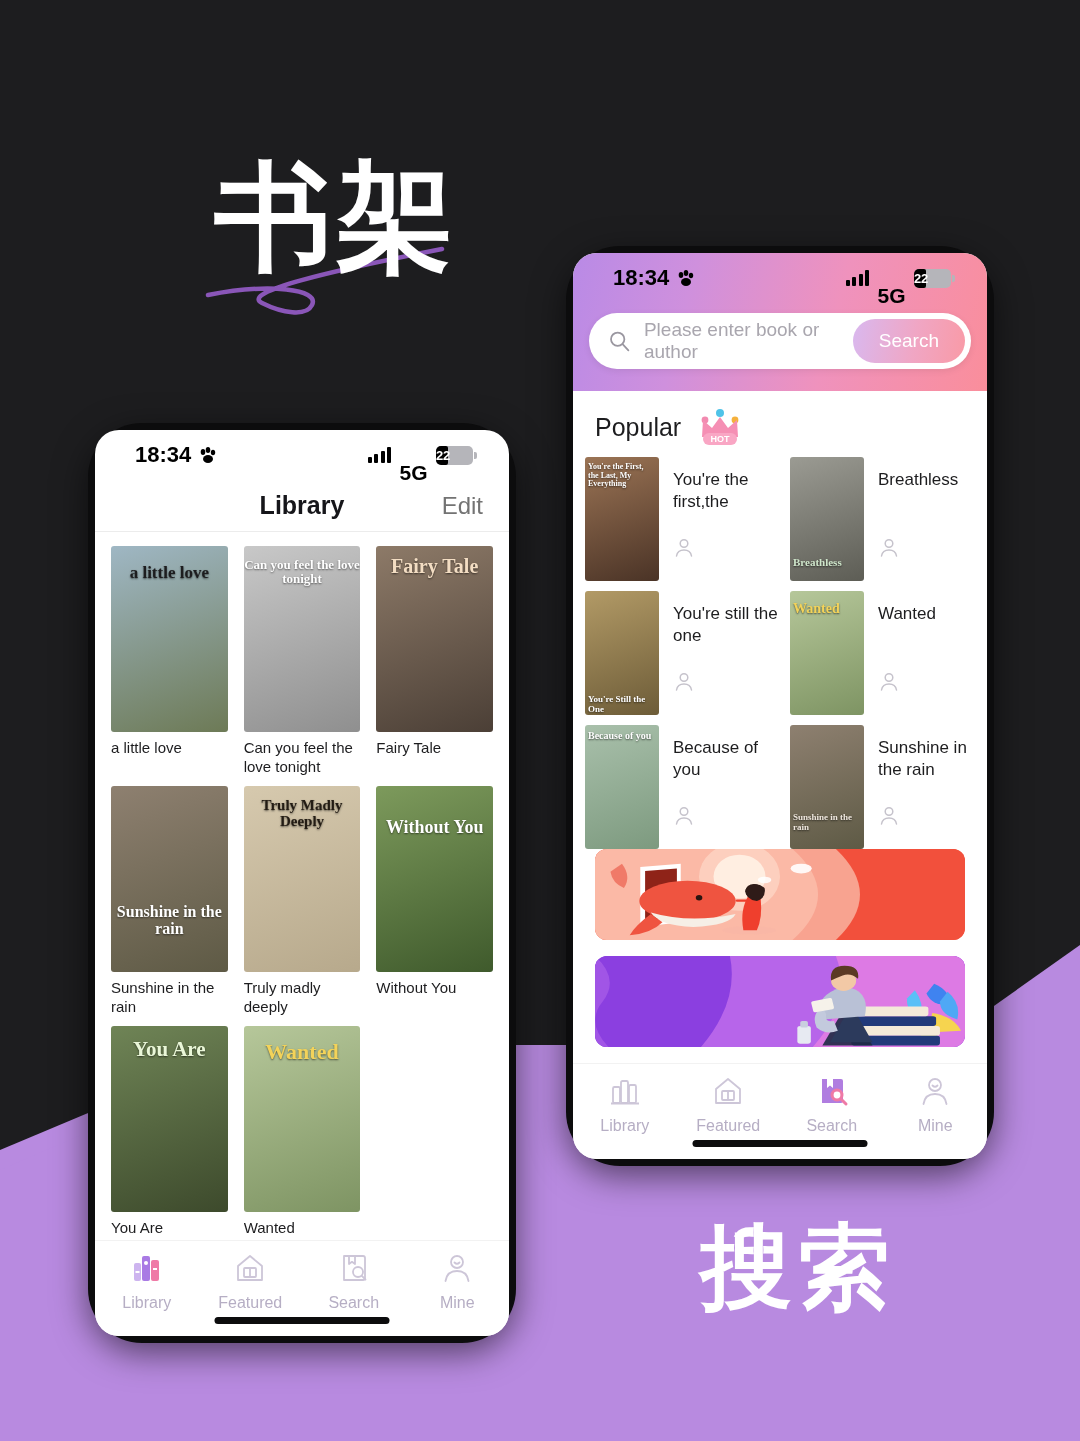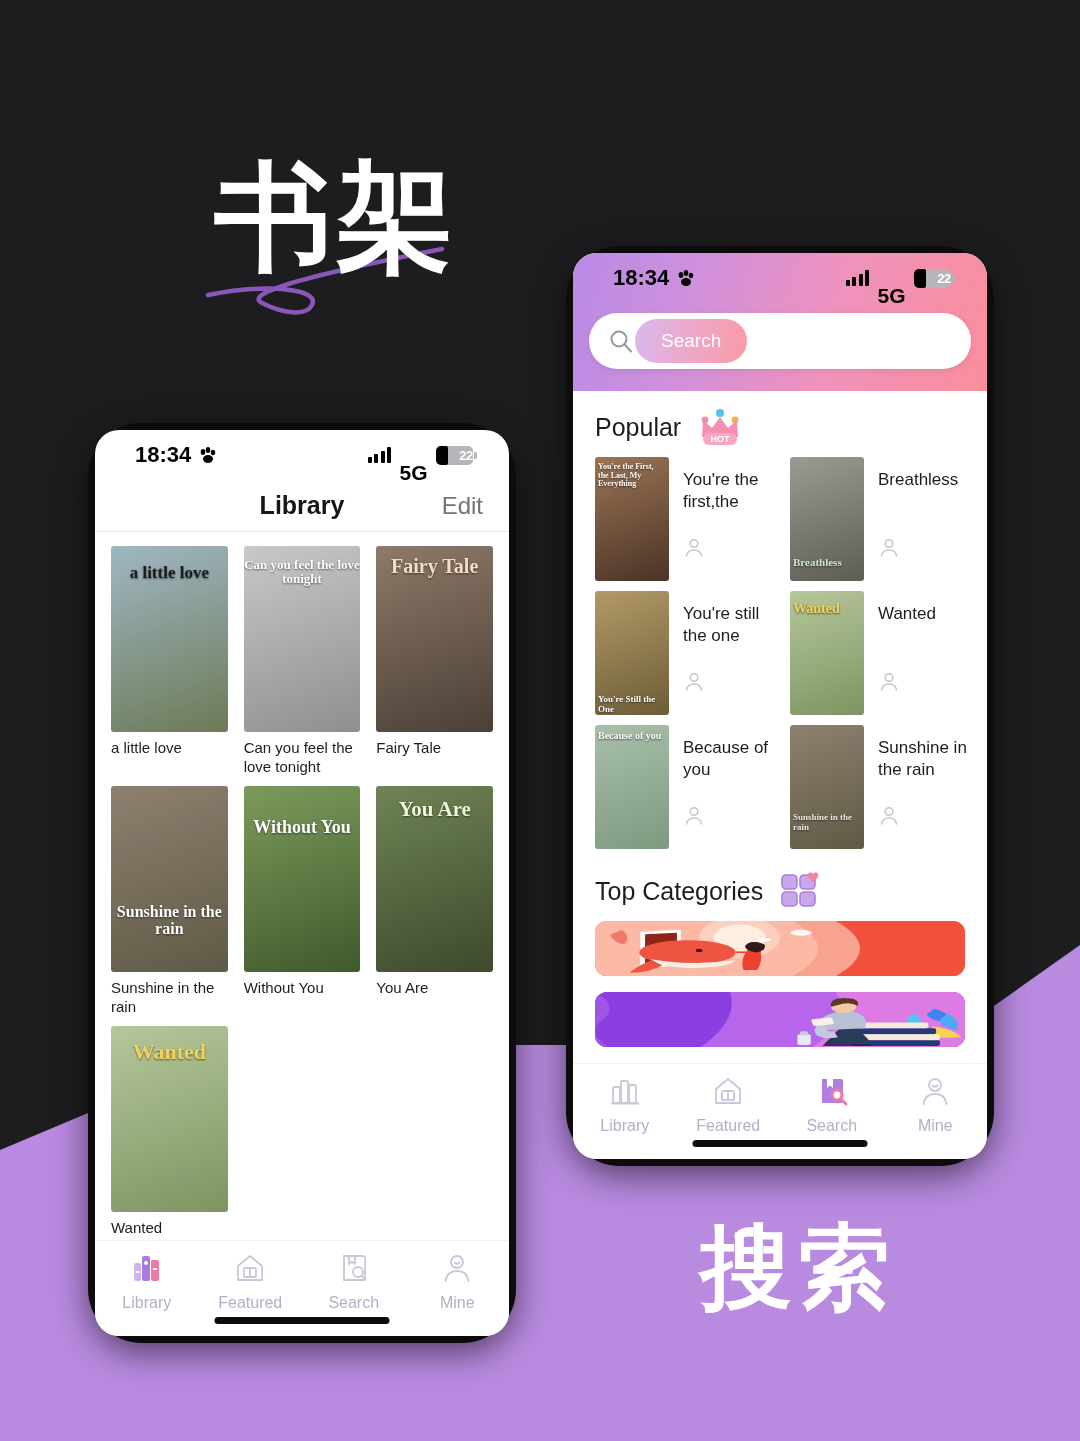--- a/index.html
+++ b/index.html
@@ -70,21 +70,21 @@
   }
   .batt::after{
     content:""; position:absolute; right:-4px; top:6px;
     width:3px; height:7px; background:#b5b5ba; border-radius:0 2px 2px 0;
   }
   .batt .fill{
     position:absolute; left:0; top:0; bottom:0; width:12px;
     background:#000; border-radius:5px 2px 2px 5px;
   }
   .batt .num{
-    position:relative; z-index:2; width:100%; text-align:right;
+    position:relative; z-index:2; width:100%; text-align:left;
     font-size:13px; font-weight:700; color:#fff;
     letter-spacing:-.3px;
   }
 
   
   .navbar{
     flex:0 0 52px; display:flex; align-items:center; justify-content:center;
     position:relative; border-bottom:1px solid #ececec;
   }
   .navbar .title{ font-size:25px; font-weight:600; color:#16161a; }
@@ -162,21 +162,21 @@
     display:flex; flex-direction:column;
   }
   .sect{
     display:flex; align-items:center; gap:16px;
     padding:16px 8px 10px 22px;
   }
   .sect .h{ font-size:25px; color:#1d1d1f; }
 
   .poplist{
     display:grid; grid-template-columns:1fr 1fr;
-    column-gap:0; row-gap:10px; padding:0 12px;
+    column-gap:0; row-gap:10px; padding:0 2px;
   }
   .pop{ display:flex; gap:14px; padding-left:10px;}
   .pop .cov{
     flex:0 0 74px; height:124px; border-radius:3px;
     position:relative; overflow:hidden; background:#cfcfcf;
   }
   .pop .cov .ct{
     position:absolute; left:3px; right:3px;
     font-family:"Liberation Serif", serif; font-weight:700;
     line-height:1.08; text-shadow:0 1px 2px rgba(0,0,0,.6);
@@ -262,20 +262,26 @@
           <div class="cov" style="background:linear-gradient(160deg,#8d7a68,#4b3f36)">
        <div class="ct" style="top:10px;font-size:20px;color:#f3ddc3">Fairy Tale</div>
      </div>
      <div class="nm">Fairy Tale</div>
         </div>
         <div class="bk">
           <div class="cov" style="background:linear-gradient(160deg,#8e8070,#5e5a45)">
        <div class="ct" style="top:118px;font-size:16px;color:#ffffff">Sunshine in the rain</div>
      </div>
      <div class="nm">Sunshine in the rain</div>
+        </div>
+        <div class="bk">
+          <div class="cov" style="background:linear-gradient(160deg,#d6c9ae,#b7a98c)">
+       <div class="ct" style="top:12px;font-size:15px;color:#231c14">Truly Madly Deeply</div>
+     </div>
+     <div class="nm">Truly madly deeply</div>
         </div>
         <div class="bk">
           <div class="cov" style="background:linear-gradient(160deg,#7d9a5c,#3f5a2c)">
        <div class="ct" style="top:32px;font-size:18px;color:#ffffff">Without You</div>
      </div>
      <div class="nm">Without You</div>
         </div>
         <div class="bk">
           <div class="cov" style="background:linear-gradient(160deg,#6f8456,#3d4a2c)">
        <div class="ct" style="top:12px;font-size:21px;color:#eaf7d8">You Are</div>
@@ -359,20 +365,21 @@
           <span class="num">22</span>
         </span>
       </div>
     </div>
 
     <div class="searchbar">
       <svg width="28" height="28" viewBox="0 0 28 28">
         <circle cx="12" cy="12" r="7.5" fill="none" stroke="#9a97a0" stroke-width="2"></circle>
         <line x1="17.5" y1="17.5" x2="24" y2="24.5" stroke="#9a97a0" stroke-width="2" stroke-linecap="round"></line>
       </svg>
+      <span class="ph">Please enter book or author</span>
       <span class="searchbtn">Search</span>
     </div>
   </div>
 
   <div class="sbody">
 
     <div class="sect">
       <span class="h">Popular</span>
       <svg width="46" height="40" viewBox="0 0 46 40">
         <circle cx="23" cy="6" r="4" fill="#4fc3e8"></circle>
@@ -452,30 +459,20 @@
      <div class="meta">
        <div class="tt">Sunshine in the rain</div>
        <div class="person"><svg width="22" height="22" viewBox="0 0 22 22" fill="none" stroke="#c6c3cc" stroke-width="1.5">
                   <circle cx="11" cy="6.5" r="3.8"></circle>
                   <path d="M3.5 19 q1 -6 7.5 -6 q6.5 0 7.5 6" stroke-linecap="round"></path>
                 </svg></div>
      </div>
           </div>
         </div>
 
-    <div class="sect" style="padding-top:22px;">
-      <span class="h">Top Categories</span>
-      <svg width="44" height="40" viewBox="0 0 44 40">
-        <rect x="3" y="4" width="15" height="14" rx="4" fill="#c9a8ea" stroke="#a97fdc" stroke-width="1.6"></rect>
-        <rect x="21" y="4" width="15" height="14" rx="4" fill="#c9a8ea" stroke="#a97fdc" stroke-width="1.6"></rect>
-        <rect x="3" y="21" width="15" height="14" rx="4" fill="#c9a8ea" stroke="#a97fdc" stroke-width="1.6"></rect>
-        <rect x="21" y="21" width="15" height="14" rx="4" fill="#c9a8ea" stroke="#a97fdc" stroke-width="1.6"></rect>
-        <path d="M34 3 c2-3 7-1 5 3 c-1.4 2.6-5 4.6-5 4.6 s-3.6-2-5-4.6 c-2-4 3-6 5-3Z" fill="#f6889d"></path>
-      </svg>
-    </div>
 
     <div class="banner b1">
       <svg width="100%" height="100%" viewBox="0 0 384 112" preserveAspectRatio="none">
         <rect width="384" height="112" fill="#f2503c"></rect>
         <path d="M0 0 H250 Q300 56 250 112 H0 Z" fill="#f8a390"></path>
         <path d="M0 0 H205 Q258 56 205 112 H0 Z" fill="#fbb9a6"></path>
         <circle cx="150" cy="34" r="42" fill="#fdd7c5" opacity=".75"></circle>
         <circle cx="150" cy="34" r="27" fill="#fff1e4" opacity=".9"></circle>
         <path d="M28 18 q10 16 2 30 q-12-6-14-20 z" fill="#f07a68"></path>
         <path d="M47 22 l42 -4 l0 72 l-42 6 z" fill="#ffffff"></path>

